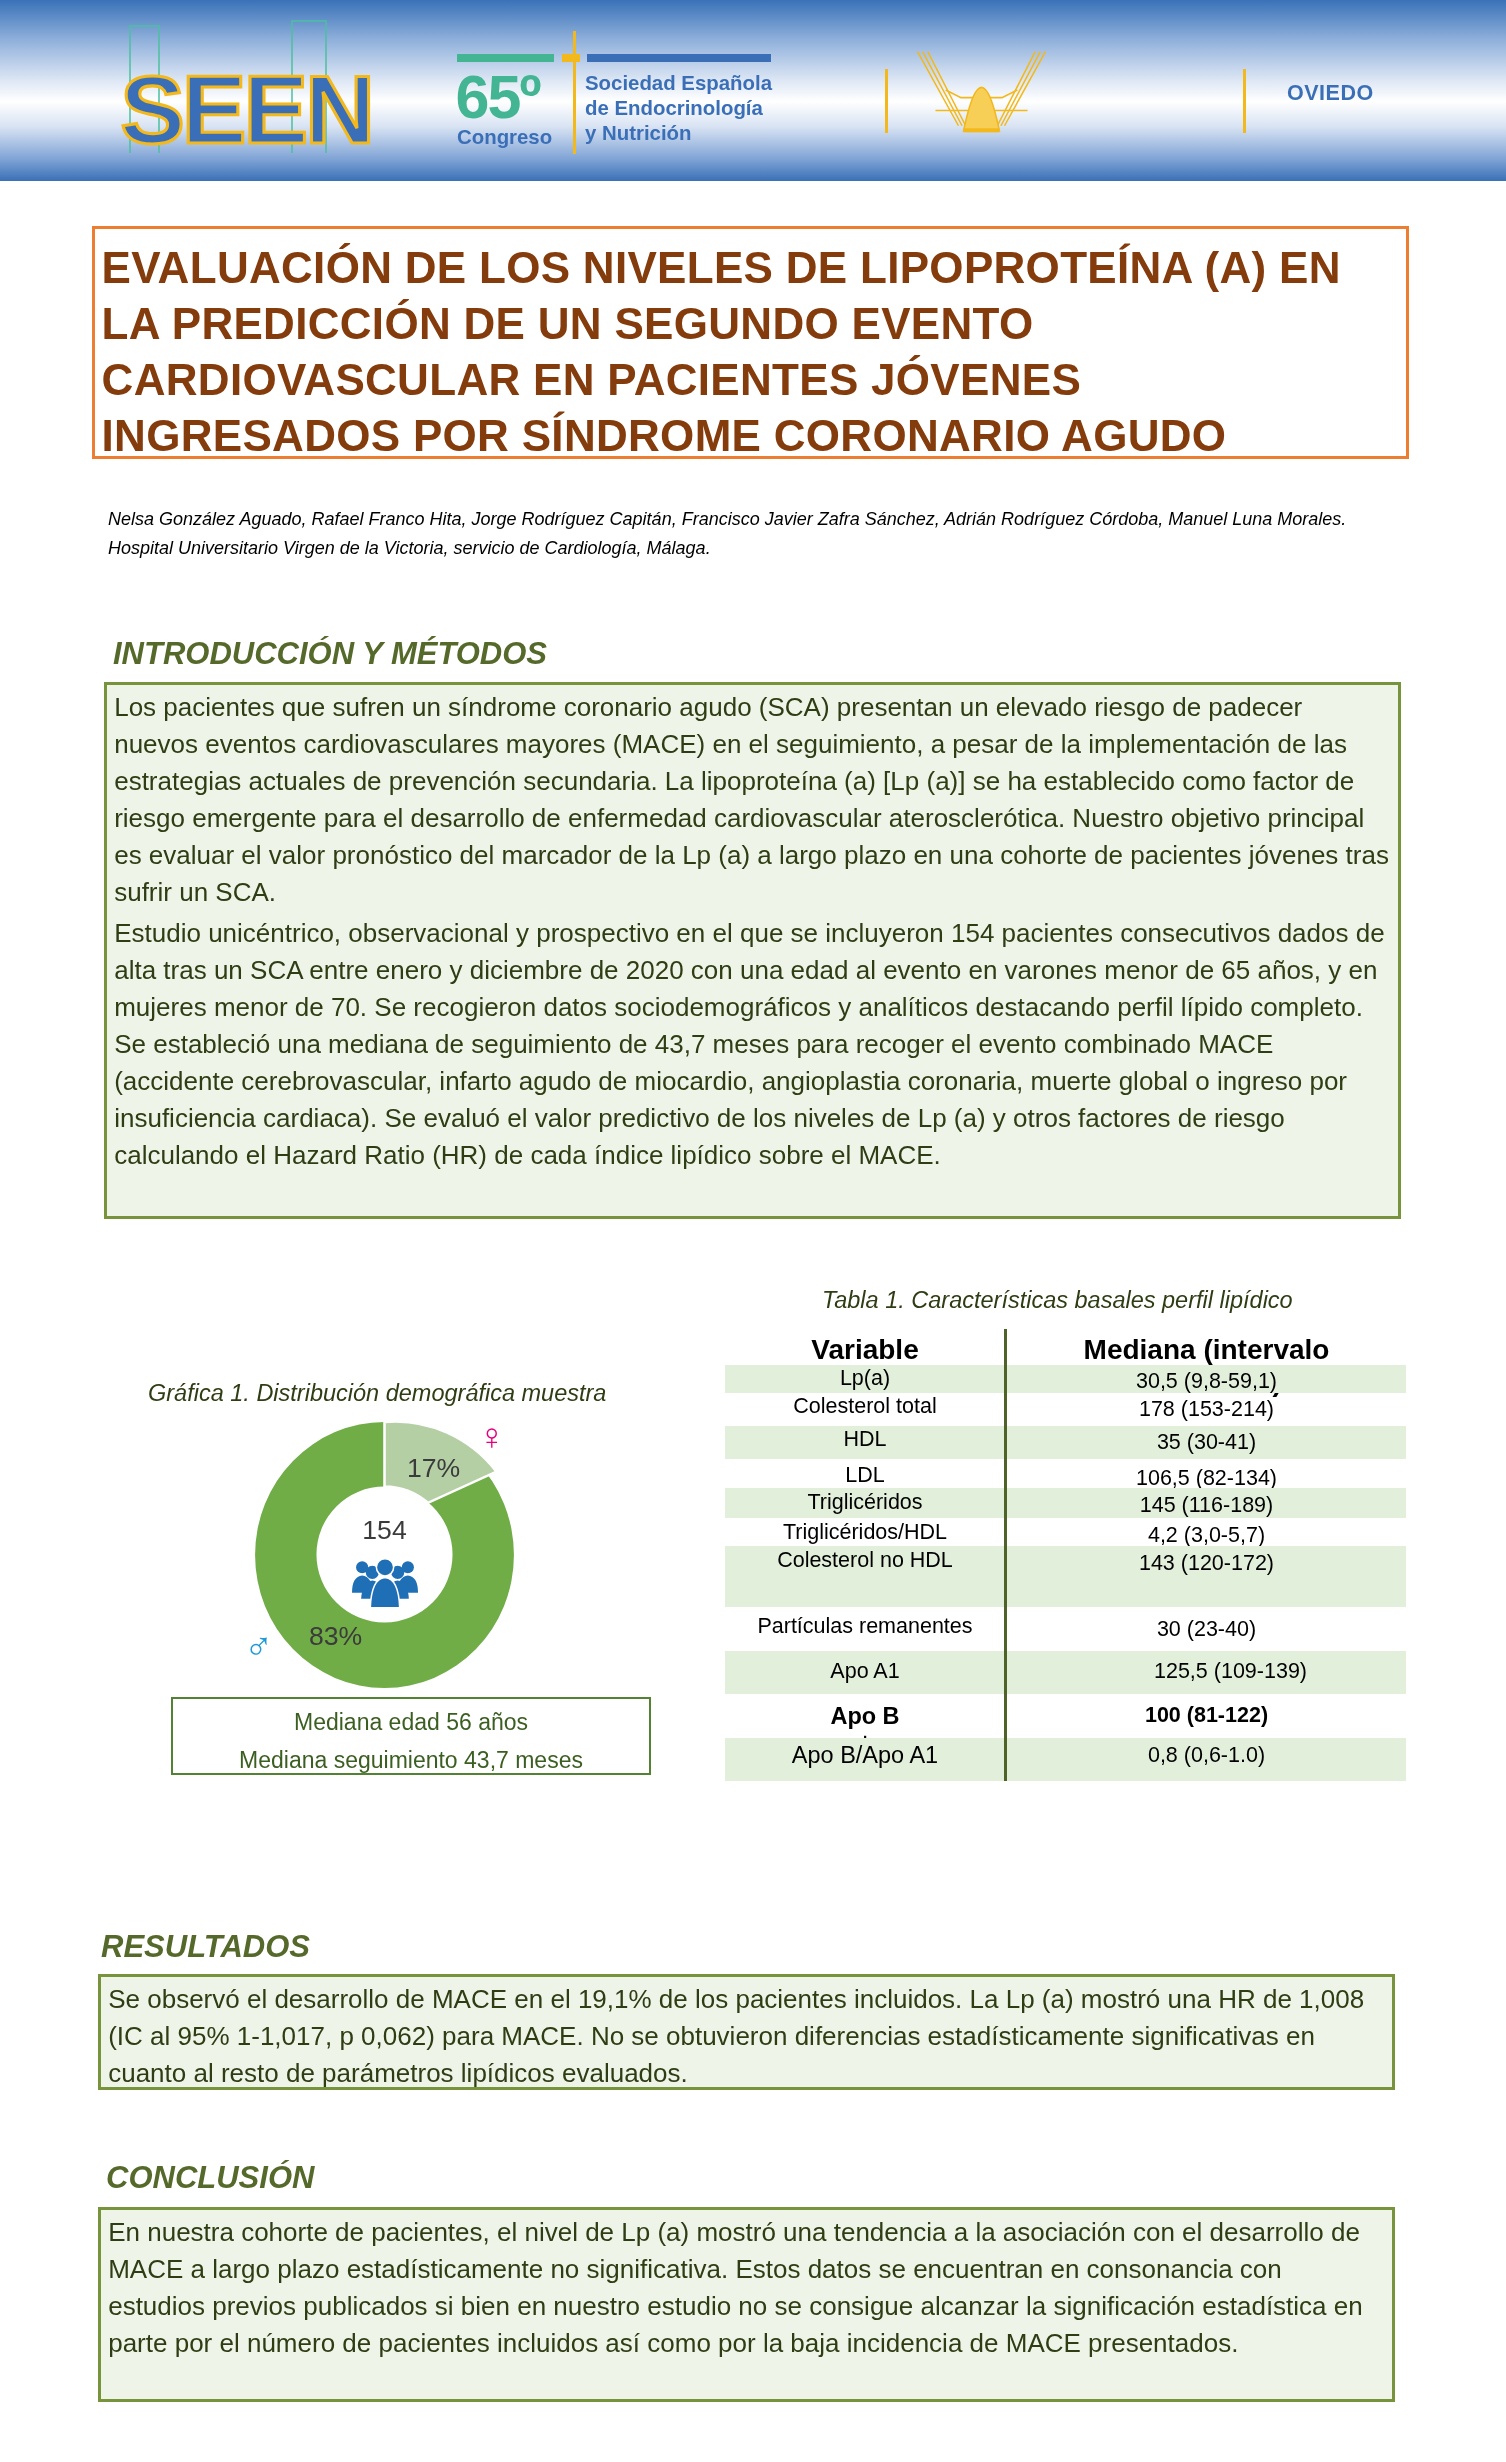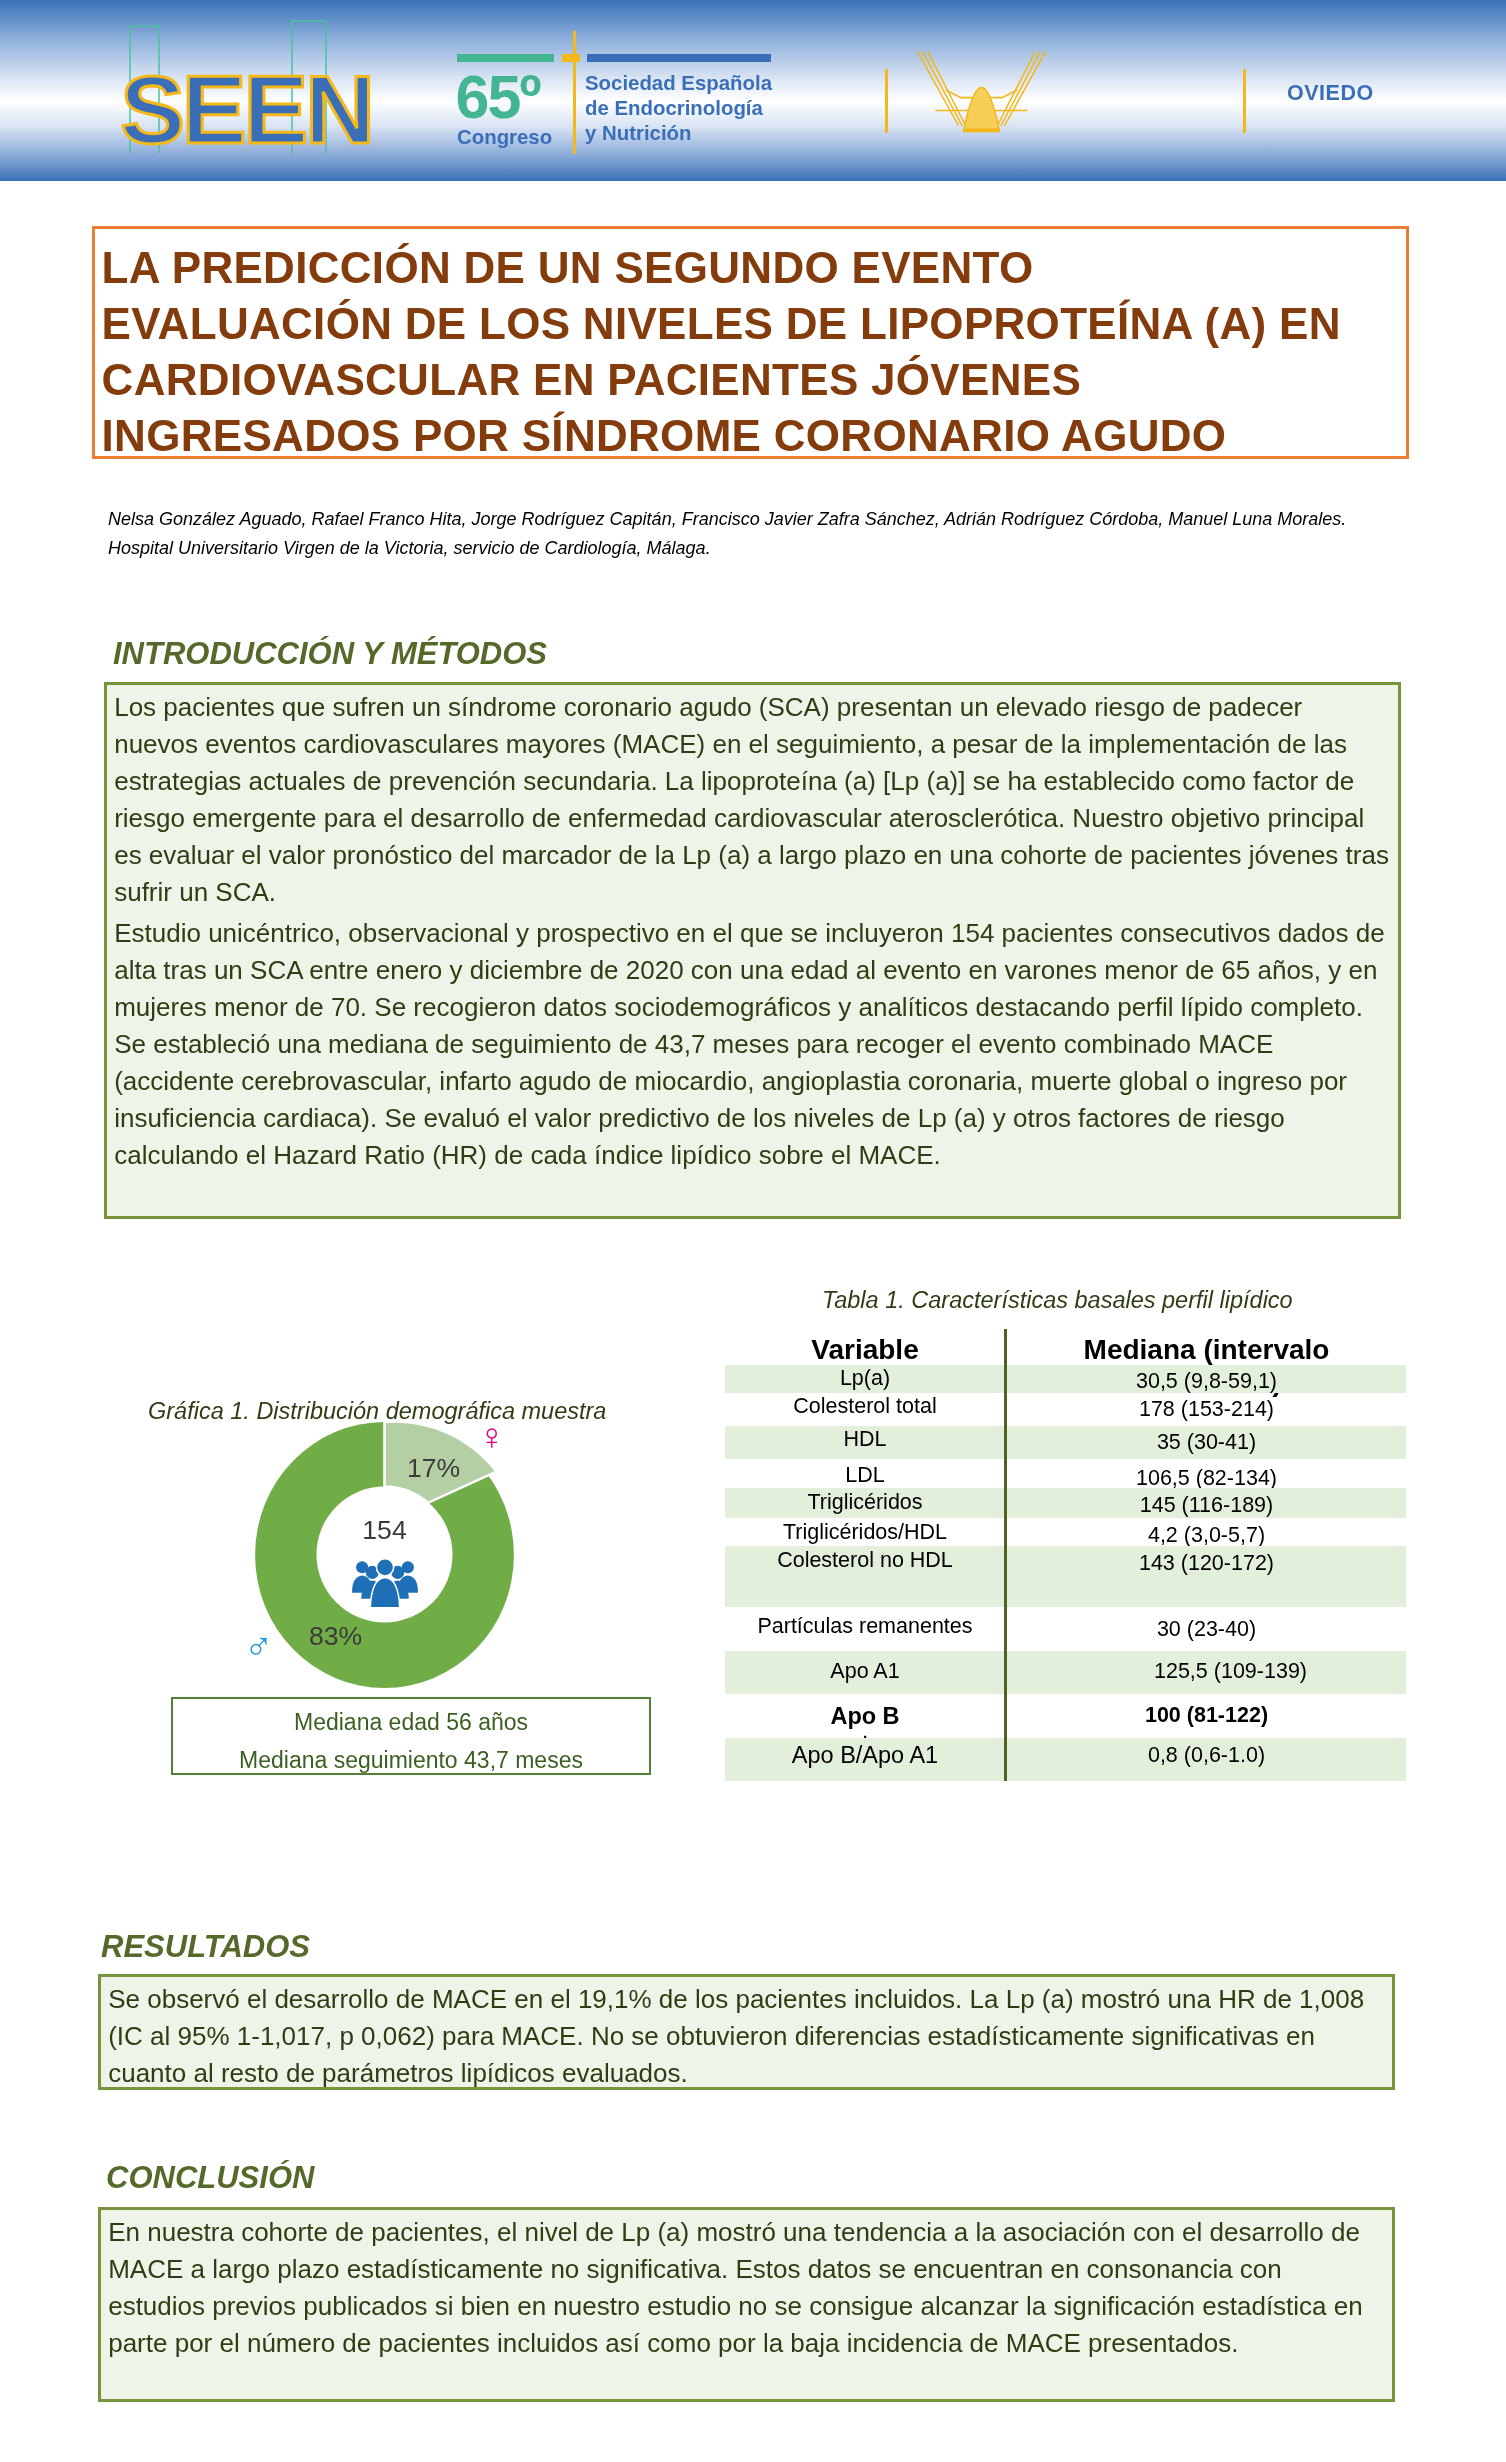--- a/index.html
+++ b/index.html
@@ -51,21 +51,21 @@
   .sec-head { font-style: italic; font-weight: 700; font-size: 31px; color: #55692a; }
 
   
   .tbox {
     border: 3.1px solid #77933c; background: #eff4e8; color: #2f3d14;
     font-size: 26px; line-height: 37px; padding: 4.1px 7.2px 0 7.2px;
   }
   .tbox p + p { margin-top: 4.1px; }
 
   
-  .chart-caption { left: 148px; top: 1380px; font-style: italic; font-size: 23.5px; color: #2f3d14; margin-top: 18px; }
+  .chart-caption { left: 148px; top: 1380px; font-style: italic; font-size: 23.5px; color: #2f3d14; }
   .donut-wrap { left: 255px; top: 1422px; width: 259px; height: 266px; }
   .donut-center-num { position: absolute; left: 0; width: 259px; top: 93px; text-align: center; font-size: 26.6px; color: #3b3b3b; }
   .pct { position: absolute; font-size: 26.6px; color: #3b3b3b; }
   .people-icon { position: absolute; left: 96px; top: 135px; width: 68px; height: 51px; }
   .female-icon { left: 478px; top: 1418px; font-size: 37px; color: #e6007e; font-weight: 700; line-height: 1; }
   .male-icon { left: 244px; top: 1625px; font-size: 39px; color: #1e9ad6; font-weight: 700; line-height: 1; }
   .stats-box {
     left: 171px; top: 1697px; width: 480px; height: 78px;
     border: 2.6px solid #548235; background: #fff; text-align: center; color: #3b5e21;
     font-size: 23px; line-height: 38px; padding-top: 4px;
@@ -116,22 +116,22 @@
     </g>
     <path d="M95 160 Q130 -10 165 160 Z" fill="#f7cf56" stroke="#f2b81c" stroke-width="3"></path>
     <rect x="95" y="155" width="70" height="8" fill="#f2b81c"></rect>
   </svg>
   <div class="sep-line" style="left:1243px;top:69px;"></div>
   <div class="abs oviedo">OVIEDO</div>
 </div>
 
 <div class="abs title-box">
   <h1>
+    <div>EVALUACIÓN DE LOS NIVELES DE LIPOPROTEÍNA (A) EN</div>
     <div>LA PREDICCIÓN DE UN SEGUNDO EVENTO</div>
-    <div>EVALUACIÓN DE LOS NIVELES DE LIPOPROTEÍNA (A) EN</div>
     <div>CARDIOVASCULAR EN PACIENTES JÓVENES</div>
     <div>INGRESADOS POR SÍNDROME CORONARIO AGUDO</div>
   </h1>
 </div>
 
 <div class="abs authors">Nelsa González Aguado, Rafael Franco Hita, Jorge Rodríguez Capitán, Francisco Javier Zafra Sánchez, Adrián Rodríguez Córdoba, Manuel Luna Morales. Hospital Universitario Virgen de la Victoria, servicio de Cardiología, Málaga.</div>
 
 <div class="abs sec-head" style="left:113px;top:636px;">INTRODUCCIÓN  Y MÉTODOS</div>
 <div class="abs tbox" style="left:104px;top:682px;width:1297px;height:537px;">
   <p>Los pacientes que sufren un síndrome coronario agudo (SCA) presentan un elevado riesgo de padecer nuevos eventos cardiovasculares mayores (MACE) en el seguimiento, a pesar de la implementación de las estrategias actuales de prevención secundaria. La lipoproteína (a) [Lp (a)] se ha establecido como factor de riesgo emergente para el desarrollo de enfermedad cardiovascular aterosclerótica. Nuestro objetivo principal es evaluar el valor pronóstico del marcador de la Lp (a) a largo plazo en una cohorte de pacientes jóvenes tras sufrir un SCA.</p>

